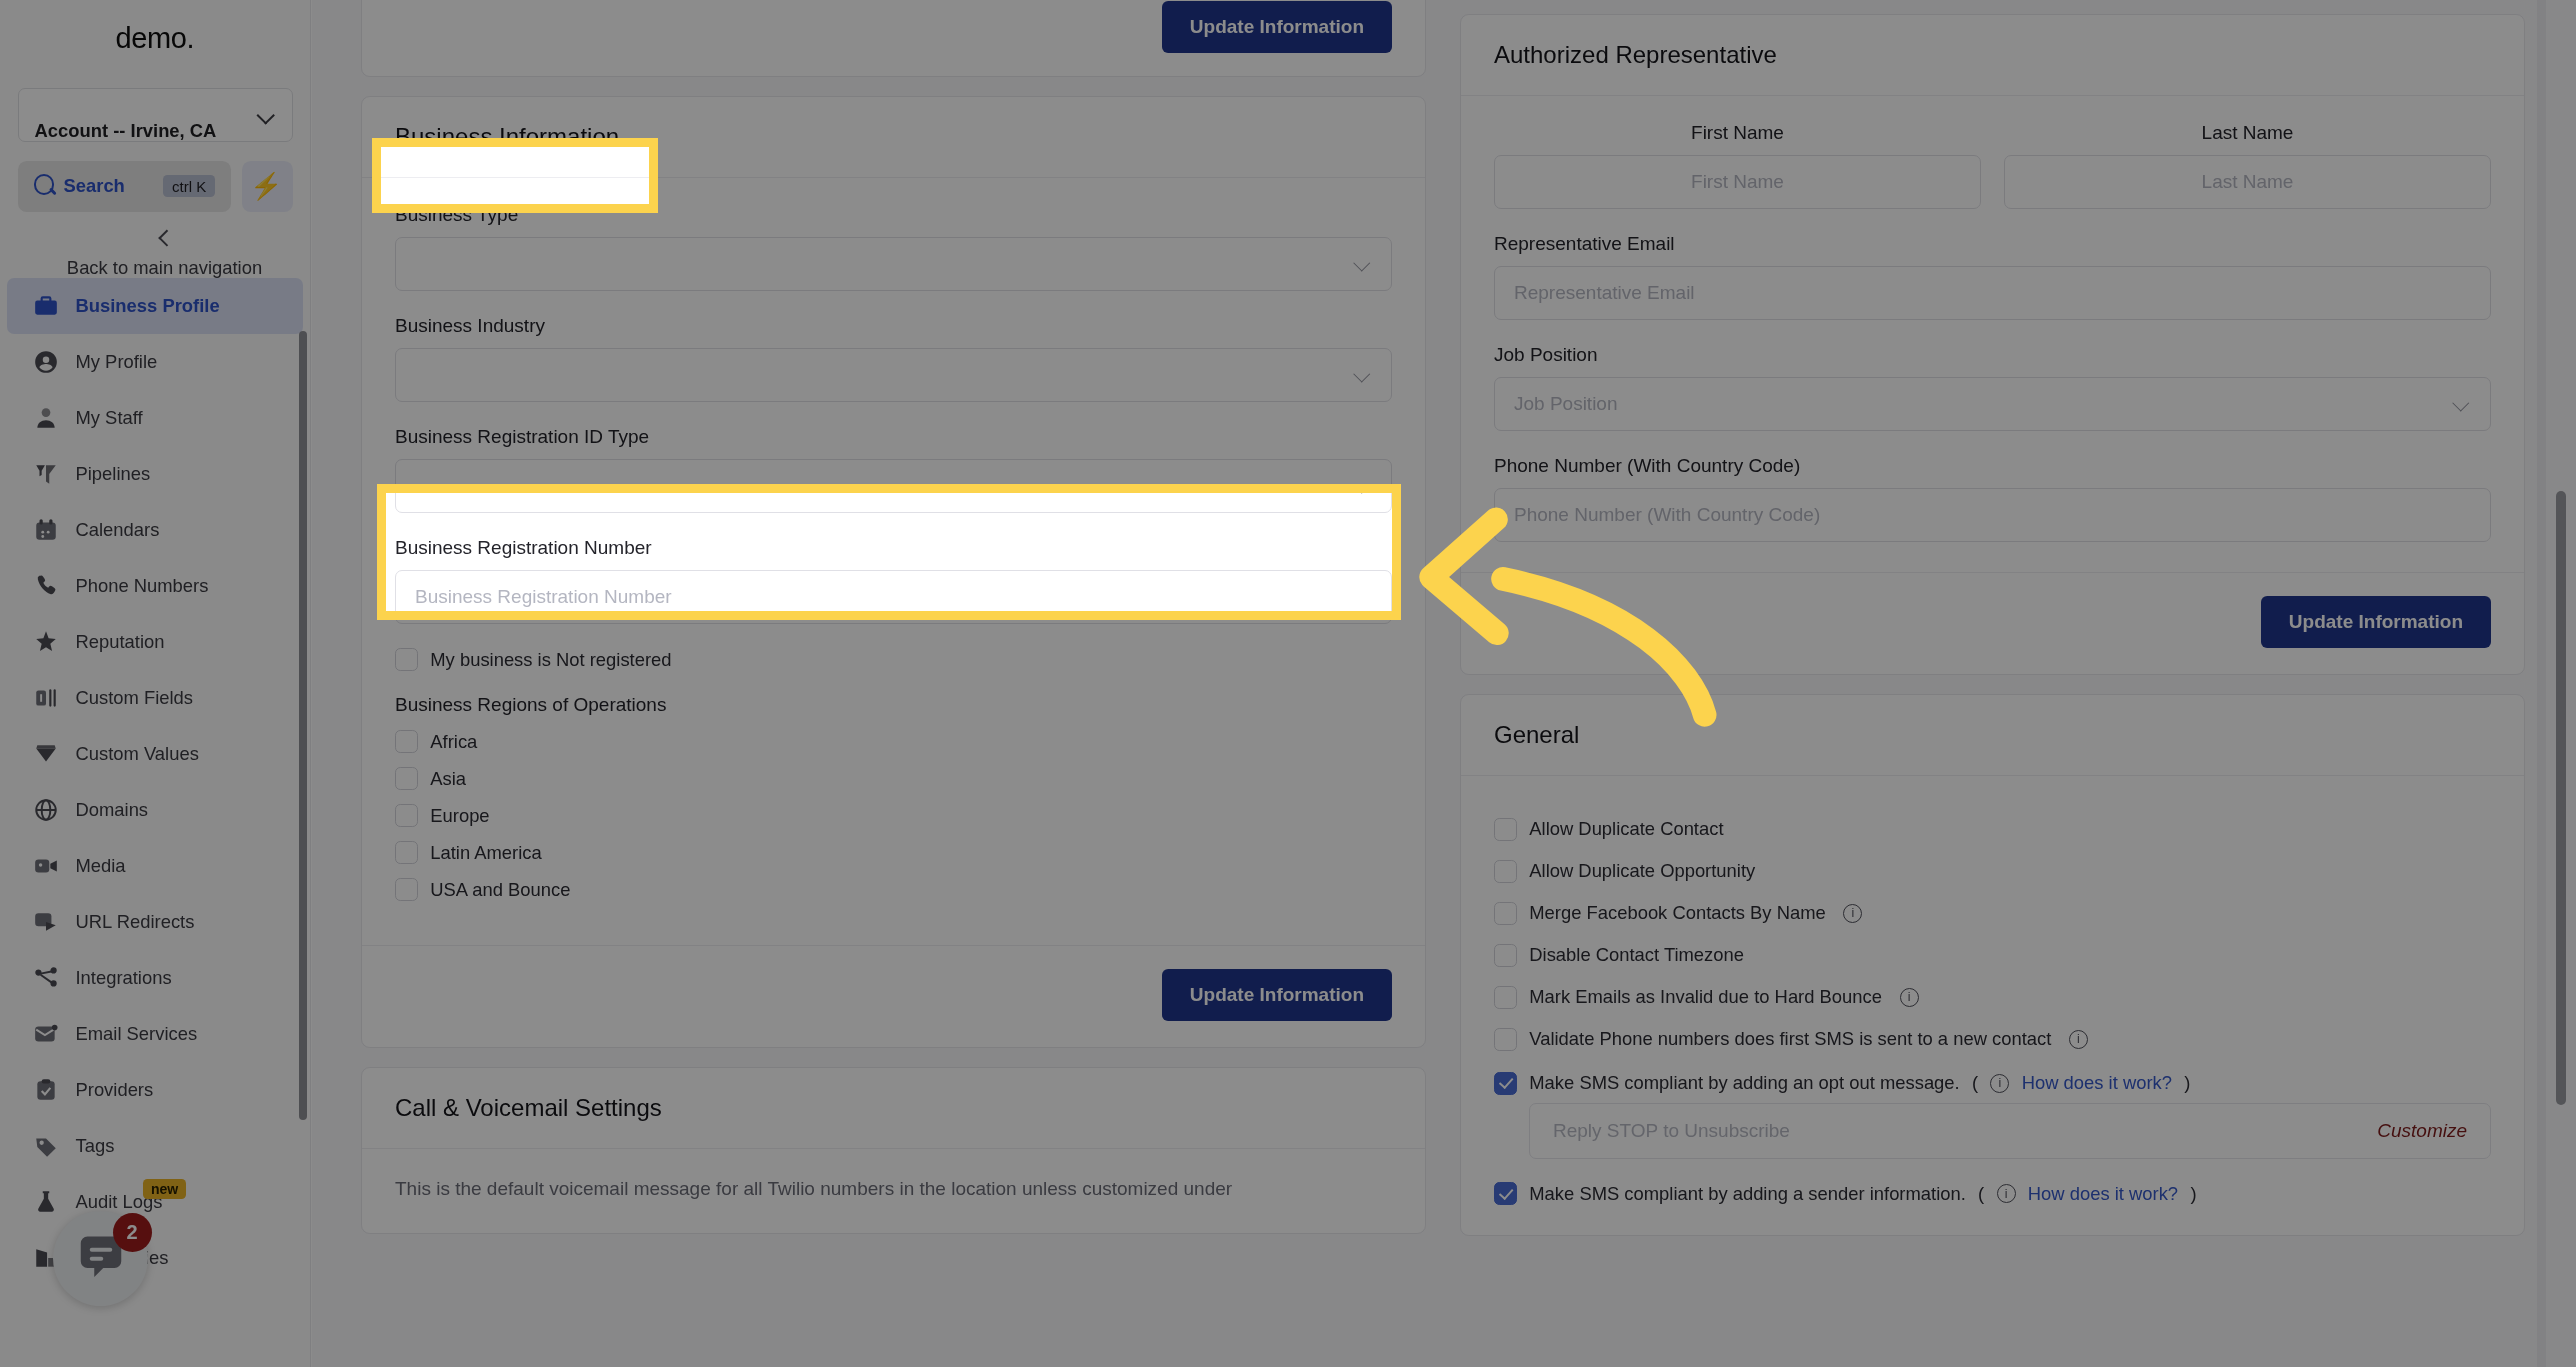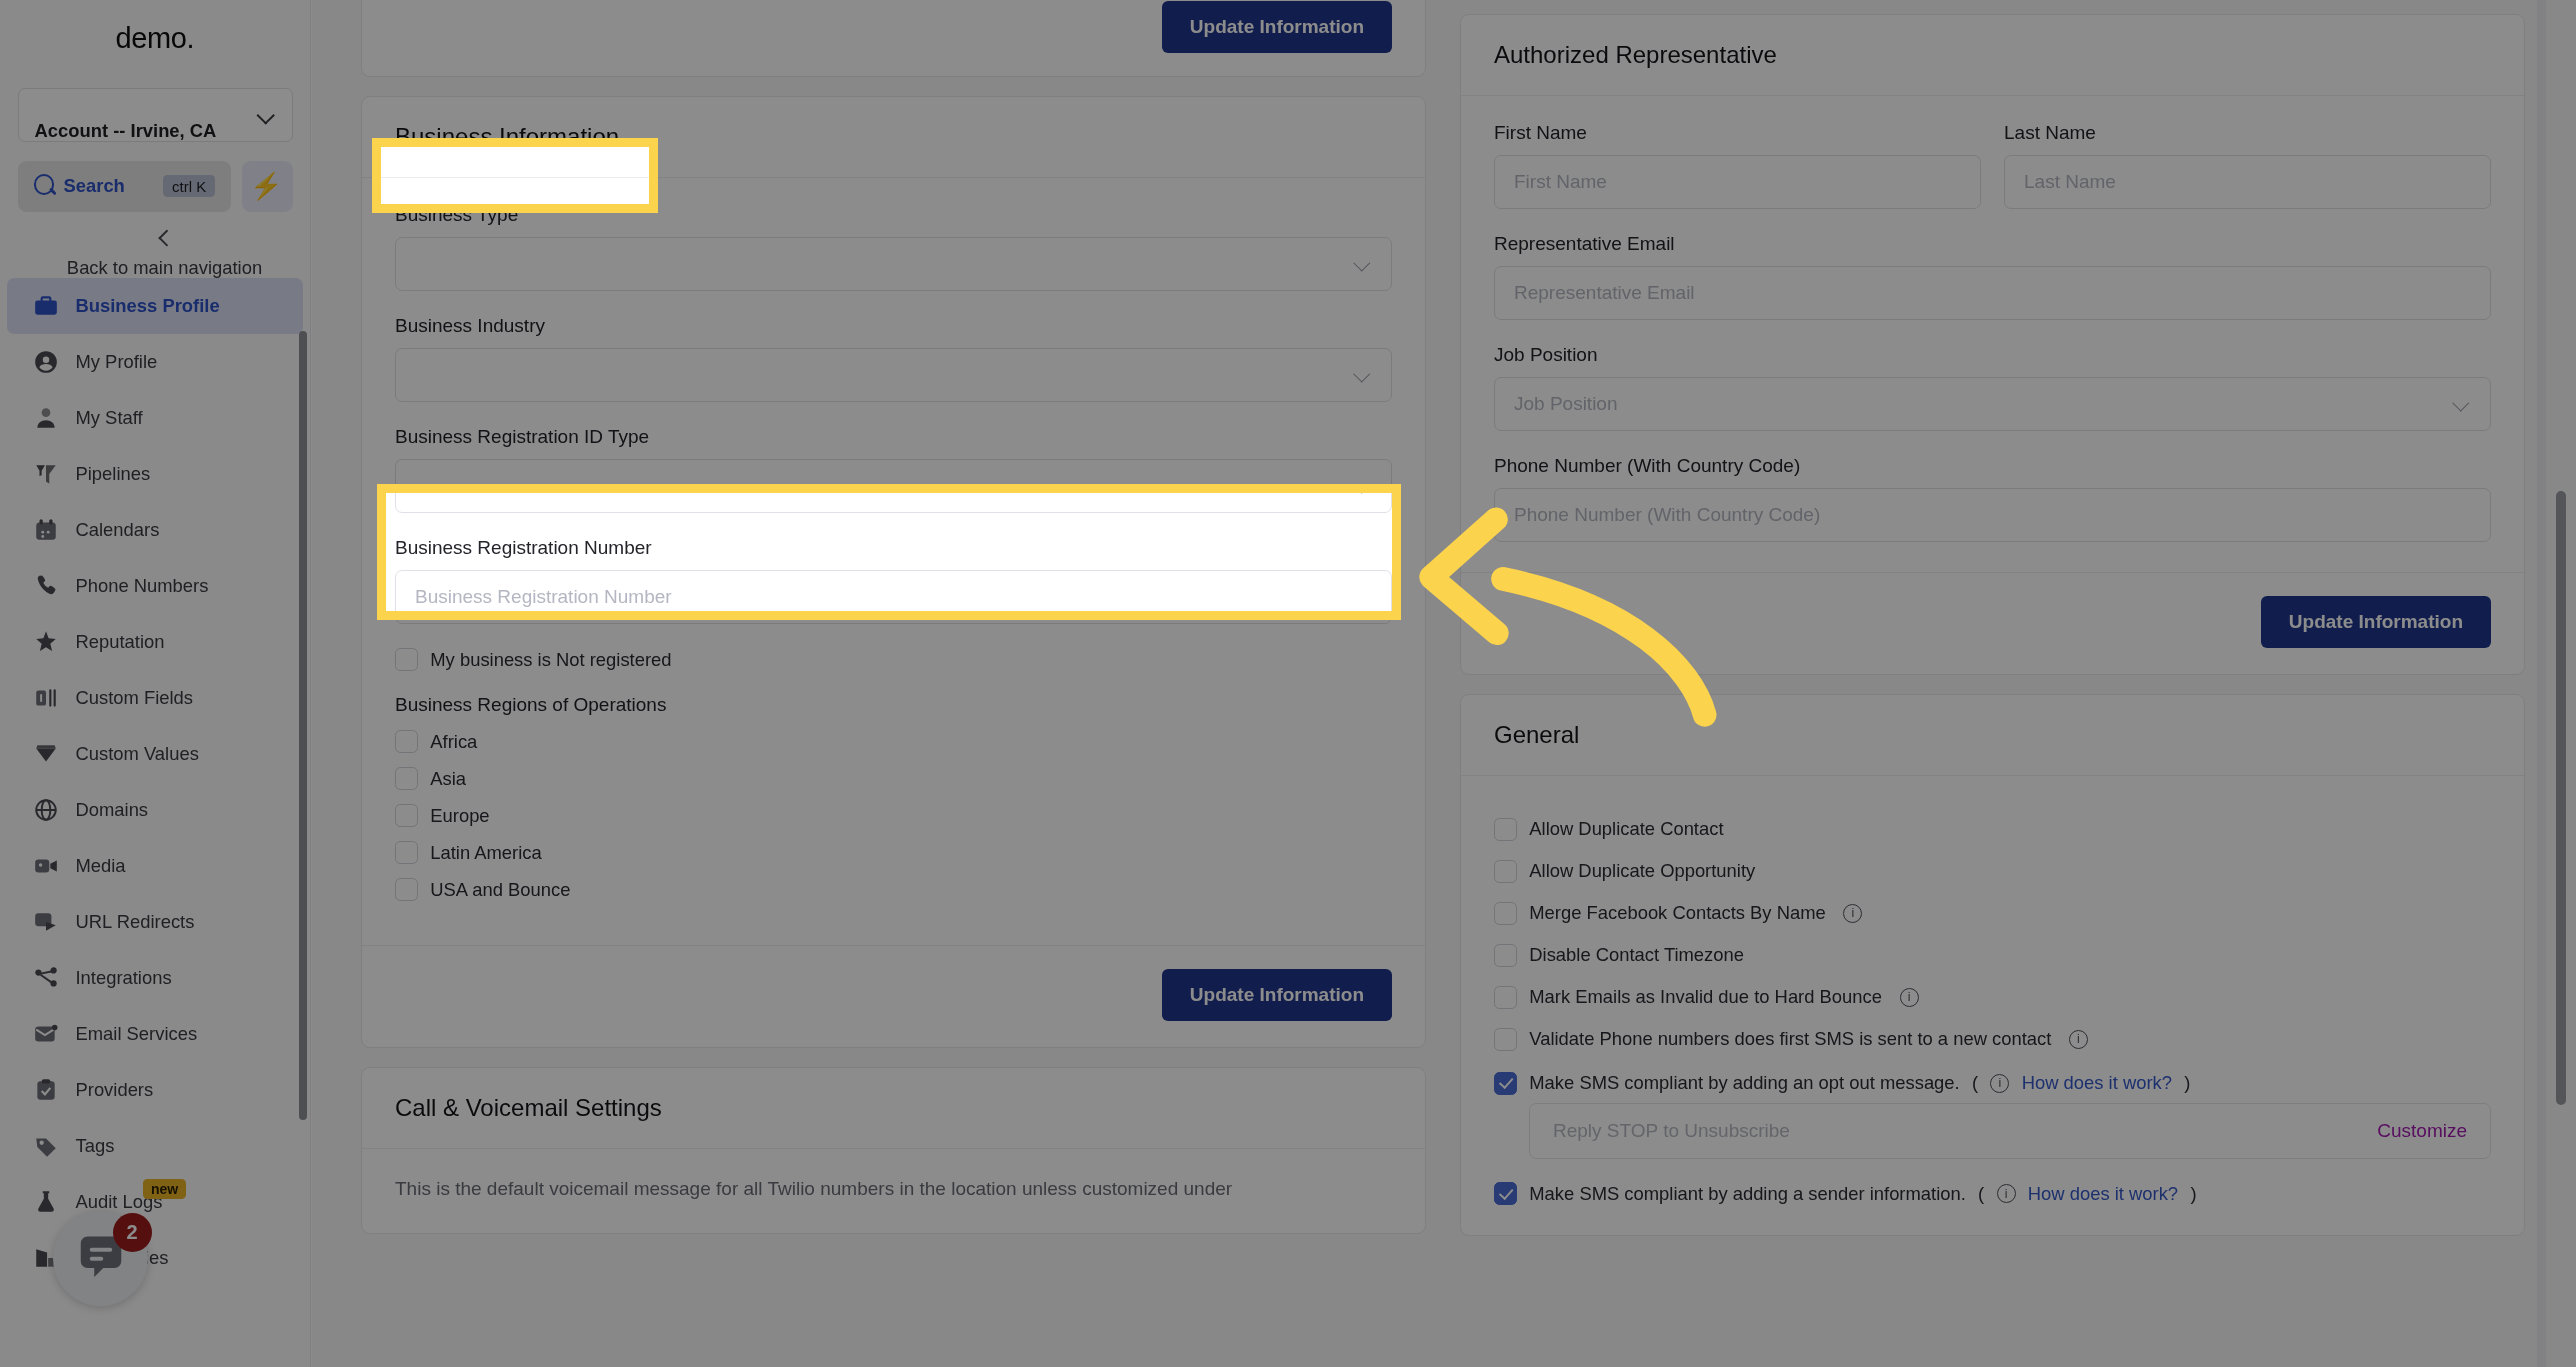--- a/index.html
+++ b/index.html
@@ -135,21 +135,21 @@
   }
   .cb.checked { background: #4a6cd4; border-color: #4a6cd4; }
   .cb.checked::after {
     content: ""; position: absolute; left: 7px; top: 2.6px; width: 6.1px; height: 11.4px;
     border-right: 2.6px solid #fff; border-bottom: 2.6px solid #fff; transform: rotate(42deg);
   }
   .cb-label { font-size: 18.4px; color: #2c2c34; }
 
   .grp-label { font-size: 19px; color: #24242b; margin: 23px 0 8.8px 0; }
 
-  .row2 { display: flex; gap: 23px; }
+  .row2 { display: flex; gap: 23px; text-align: center; }
   .row2 > .fld { flex: 1; }
 
   .btn-primary {
     background: #20368c; color: #fff; border: 0; border-radius: 6.1px;
     font-size: 19px; font-weight: 600; padding: 15px 28px; cursor: pointer;
     font-family: "Liberation Sans", sans-serif;
   }
   .btn-row { display: flex; justify-content: flex-end; padding: 23px 33px 26px 33px; }
 
   .info-i {
@@ -159,21 +159,21 @@
   }
   .link-blue { color: #3558c9; font-size: 18.4px; text-decoration: none; }
   .paren { font-size: 18.4px; color: #2c2c34; }
 
   .opt-input {
     margin: 8.8px 0 0 35px; width: calc(100% - 35px); height: 56px;
     border: 0.9px solid #e6e6ec; border-radius: 7px; display: flex; align-items: center;
     padding: 0 23px; background: #fff;
   }
   .opt-input .ph { flex: 1; font-size: 19px; color: #b7b9c3; }
-  .opt-input .cz { font-size: 19px; color: #a21caf; font-weight: 500; }
+  .opt-input .cz { font-size: 19px; color: #7f1d1d; font-weight: 500; font-style: italic; }
 
   .voice-note { font-size: 19px; color: #6b6c77; line-height: 1.45; }
 
   
   .main-scroll-v {
     position: absolute; right: 10.5px; top: 491px; width: 9.6px; height: 614px;
     background: #9a9ba1; border-radius: 5.3px;
   }
   .main-scroll-v2 {
     position: absolute; right: 30px; top: 0px; width: 8.8px; height: 1367px;

